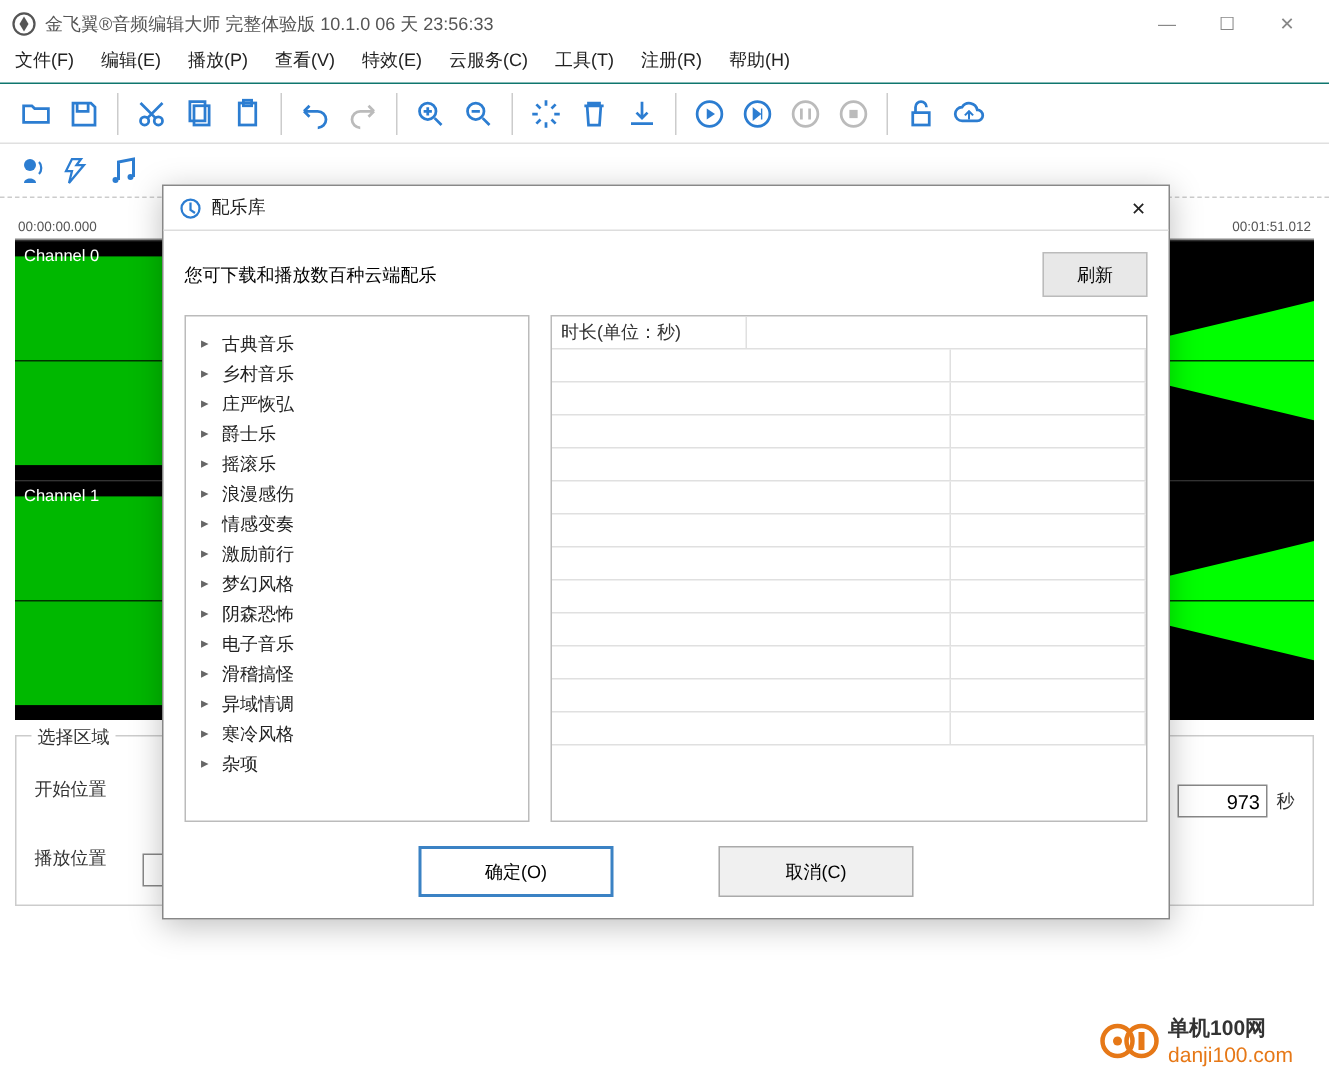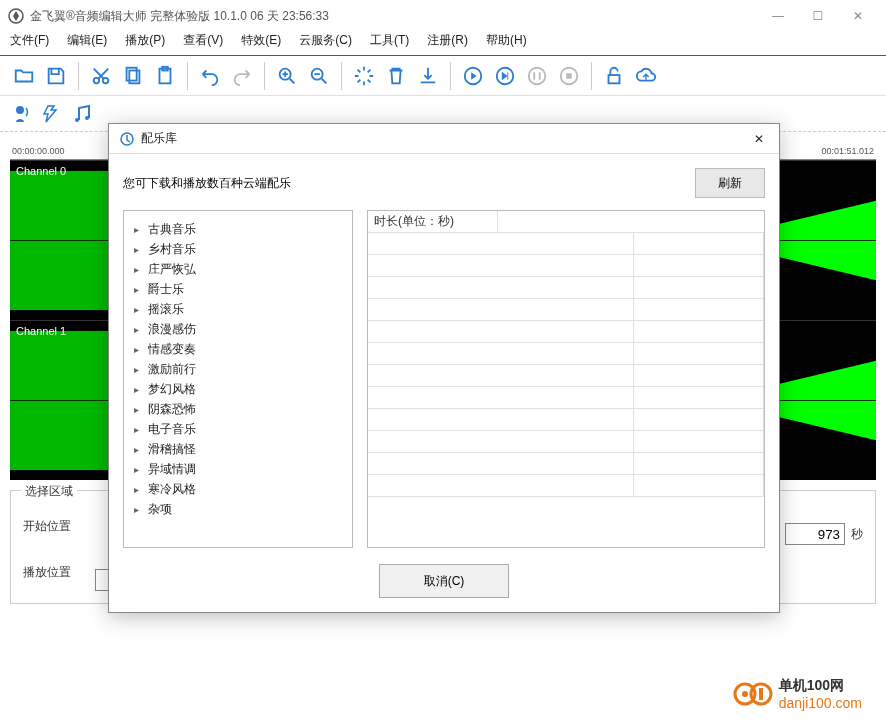--- a/index.html
+++ b/index.html
@@ -429,18 +429,21 @@
             <div class="tbl-col"></div>
             <div class="tbl-col c2"></div>
           </div>
         <div class="tbl-row">
             <div class="tbl-col"></div>
             <div class="tbl-col c2"></div>
           </div>
       </div>
     </div>
     <div class="dlg-btns">
+      <div class="dlg-btn primary">
+          <span>确定(O)</span>
+        </div>
       <div class="dlg-btn">
           <span>取消(C)</span>
         </div>
     </div>
   </div>
 </div>
 
 </body></html>

